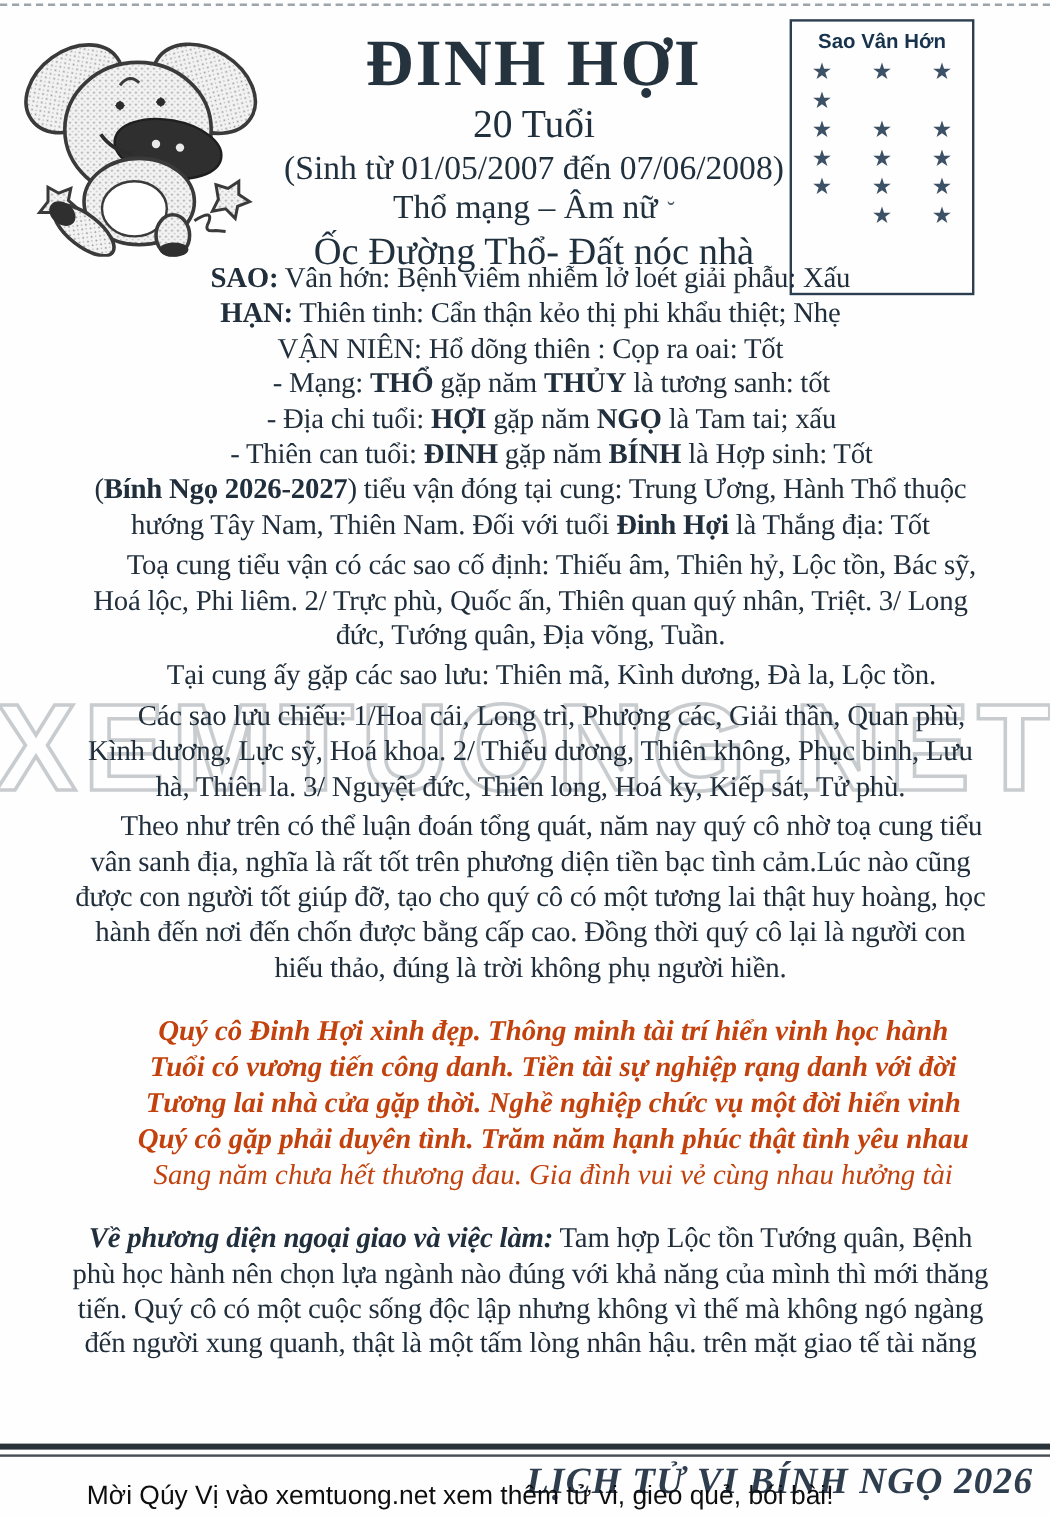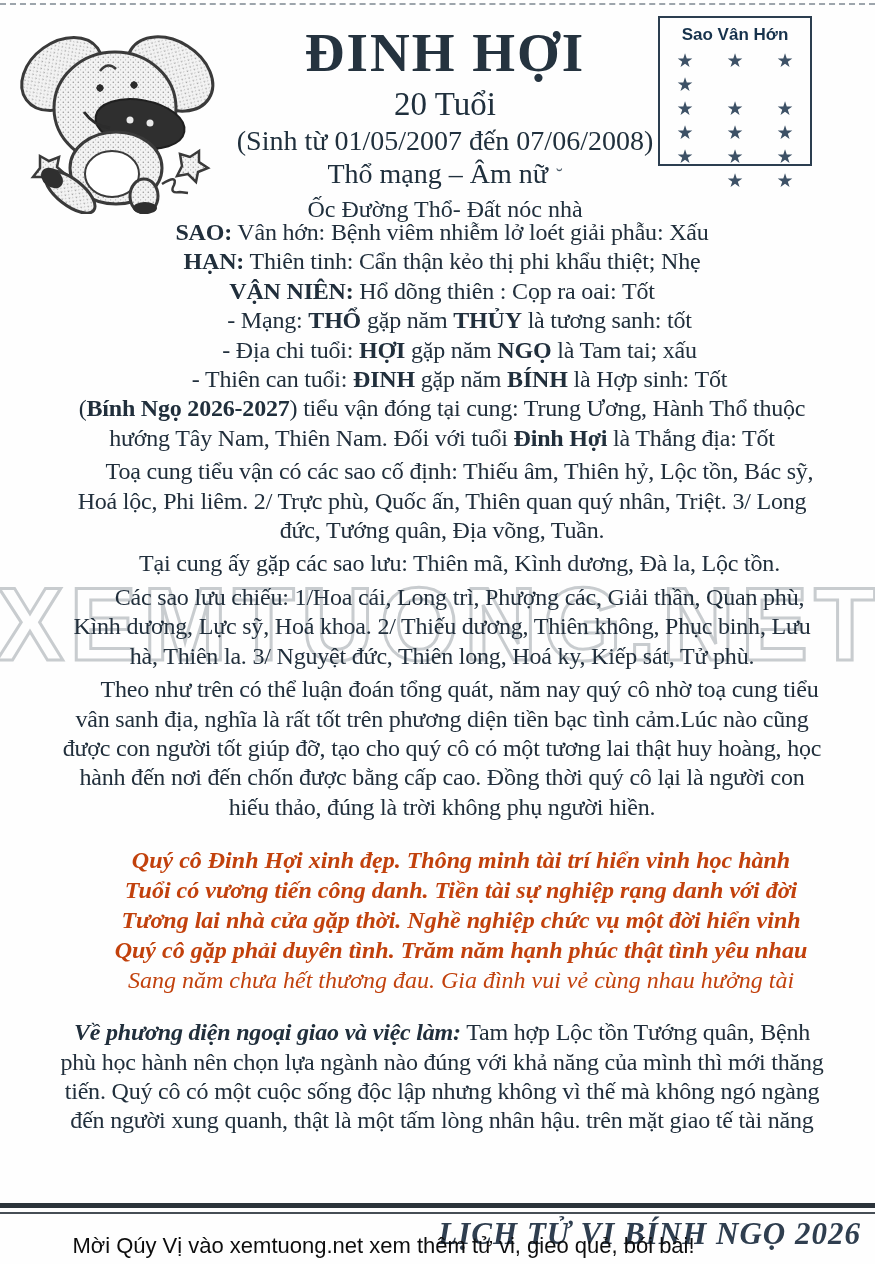--- a/index.html
+++ b/index.html
@@ -10,25 +10,25 @@
   
   .scan-noise{top:3px;left:0;width:875px;border-top:2px dashed rgba(60,75,90,.5);}
 
   
   .pig{top:16px;left:12px;width:206px;height:198px;}
   .head-col{top:22px;left:225px;width:440px;text-align:center;}
   .page-title{font-size:55px;font-weight:bold;letter-spacing:2px;color:#25333f;line-height:62px;}
   .age-line{font-size:33px;line-height:40px;margin-top:0;}
   .birth-range{font-size:28px;line-height:33px;}
   .element-line{font-size:28px;line-height:33px;}
-  .element-detail{font-size:24px;line-height:33px;}
+  .element-detail{font-size:32px;line-height:33px;}
   .artifact{font-size:20px;color:#4a5a68;margin-left:8px;}
 
   
-  .star-box{top:16px;left:658px;width:154px;height:150px;border:2px solid #2c3e50;box-sizing:border-box;}
+  .star-box{top:16px;left:658px;width:154px;height:230px;border:2px solid #2c3e50;box-sizing:border-box;}
   .star-box-title{font-family:"Liberation Sans",sans-serif;font-weight:bold;font-size:17px;
                   color:#16324c;text-align:center;margin-top:7px;}
   .star-grid{margin-top:4px;padding:0 10px;}
   .star-row{display:flex;justify-content:space-between;height:24px;}
   .star{font-size:19px;color:#3d5166;width:30px;text-align:center;line-height:24px;}
   .star.empty{visibility:hidden;}
 
   
   .watermark{top:568px;left:-6px;width:890px;text-align:center;font-family:"Liberation Sans",sans-serif;
              font-weight:bold;font-size:101px;line-height:112px;letter-spacing:6px;color:transparent;
@@ -140,21 +140,21 @@
         <span class="star">★</span>
       </div>
     </div>
 </div>
 
 <div class="abs watermark">XEMTUONG.NET</div>
 
 <div class="abs body-text" id="body-text">
     <div class="line"><span style="font-weight: bold;">SAO:</span><span> Vân hớn: Bệnh viêm nhiễm lở loét giải phẫu: Xấu</span></div>
     <div class="line"><span style="font-weight: bold;">HẠN:</span><span> Thiên tinh: Cẩn thận kẻo thị phi khẩu thiệt; Nhẹ</span></div>
-    <div class="line"><span style="font-weight: bold;">VẬN NIÊN:</span><span> Hổ dõng thiên : Cọp ra oai: Tốt</span></div>
+    <div class="line"><span style="font-weight: normal;">VẬN NIÊN:</span><span> Hổ dõng thiên : Cọp ra oai: Tốt</span></div>
     <div class="line ind1"><span>- Mạng: </span><span style="font-weight: bold;">THỔ</span><span> gặp năm </span><span style="font-weight: bold;">THỦY</span><span> là tương sanh: tốt</span></div>
     <div class="line ind1"><span>- Địa chi tuổi: </span><span style="font-weight: bold;">HỢI</span><span> gặp năm </span><span style="font-weight: bold;">NGỌ</span><span> là Tam tai; xấu</span></div>
     <div class="line ind1"><span>- Thiên can tuổi: </span><span style="font-weight: bold;">ĐINH</span><span> gặp năm </span><span style="font-weight: bold;">BÍNH</span><span> là Hợp sinh: Tốt</span></div>
     <div class="line"><span>(</span><span style="font-weight: bold;">Bính Ngọ 2026-2027</span><span>) tiểu vận đóng tại cung: Trung Ương, Hành Thổ thuộc</span></div>
     <div class="line"><span>hướng Tây Nam, Thiên Nam. Đối với tuổi </span><span style="font-weight: bold;">Đinh Hợi</span><span> là Thắng địa: Tốt</span></div>
     <div class="line ind1 gapS"><span>Toạ cung tiểu vận có các sao cố định: Thiếu âm, Thiên hỷ, Lộc tồn, Bác sỹ,</span></div>
     <div class="line"><span>Hoá lộc, Phi liêm. 2/ Trực phù, Quốc ấn, Thiên quan quý nhân, Triệt. 3/ Long</span></div>
     <div class="line"><span>đức, Tướng quân, Địa võng, Tuần.</span></div>
     <div class="line ind1 gapS"><span>Tại cung ấy gặp các sao lưu: Thiên mã, Kình dương, Đà la, Lộc tồn.</span></div>
     <div class="line ind1 gapS"><span>Các sao lưu chiếu: 1/Hoa cái, Long trì, Phượng các, Giải thần, Quan phù,</span></div>

